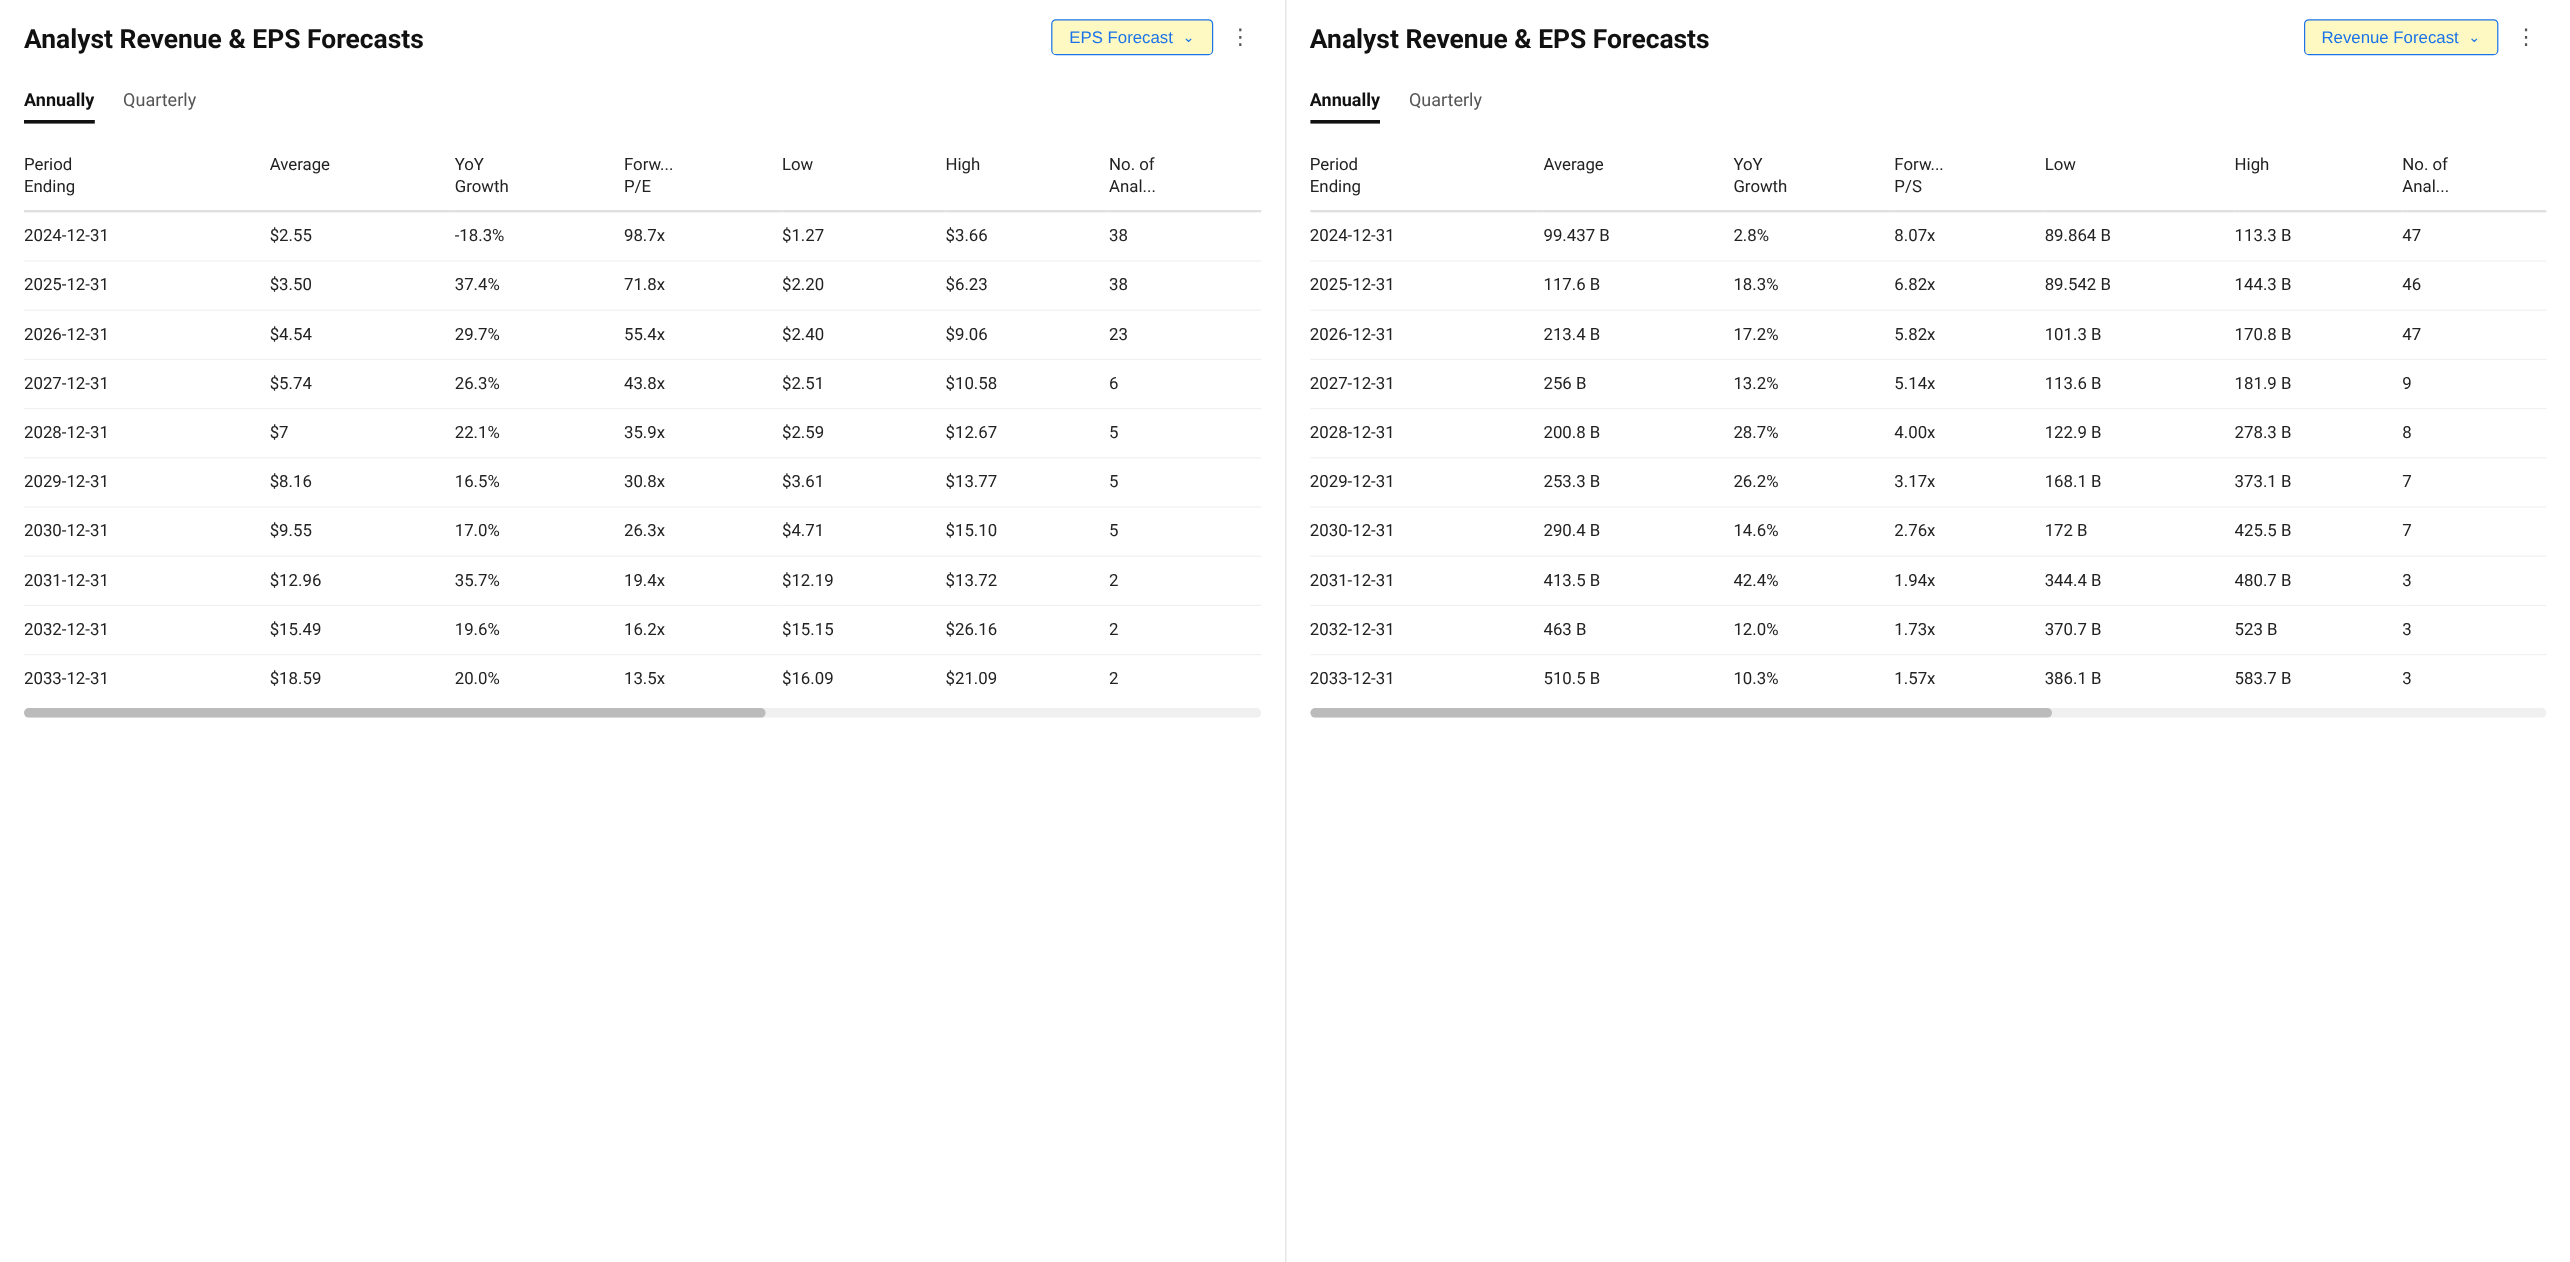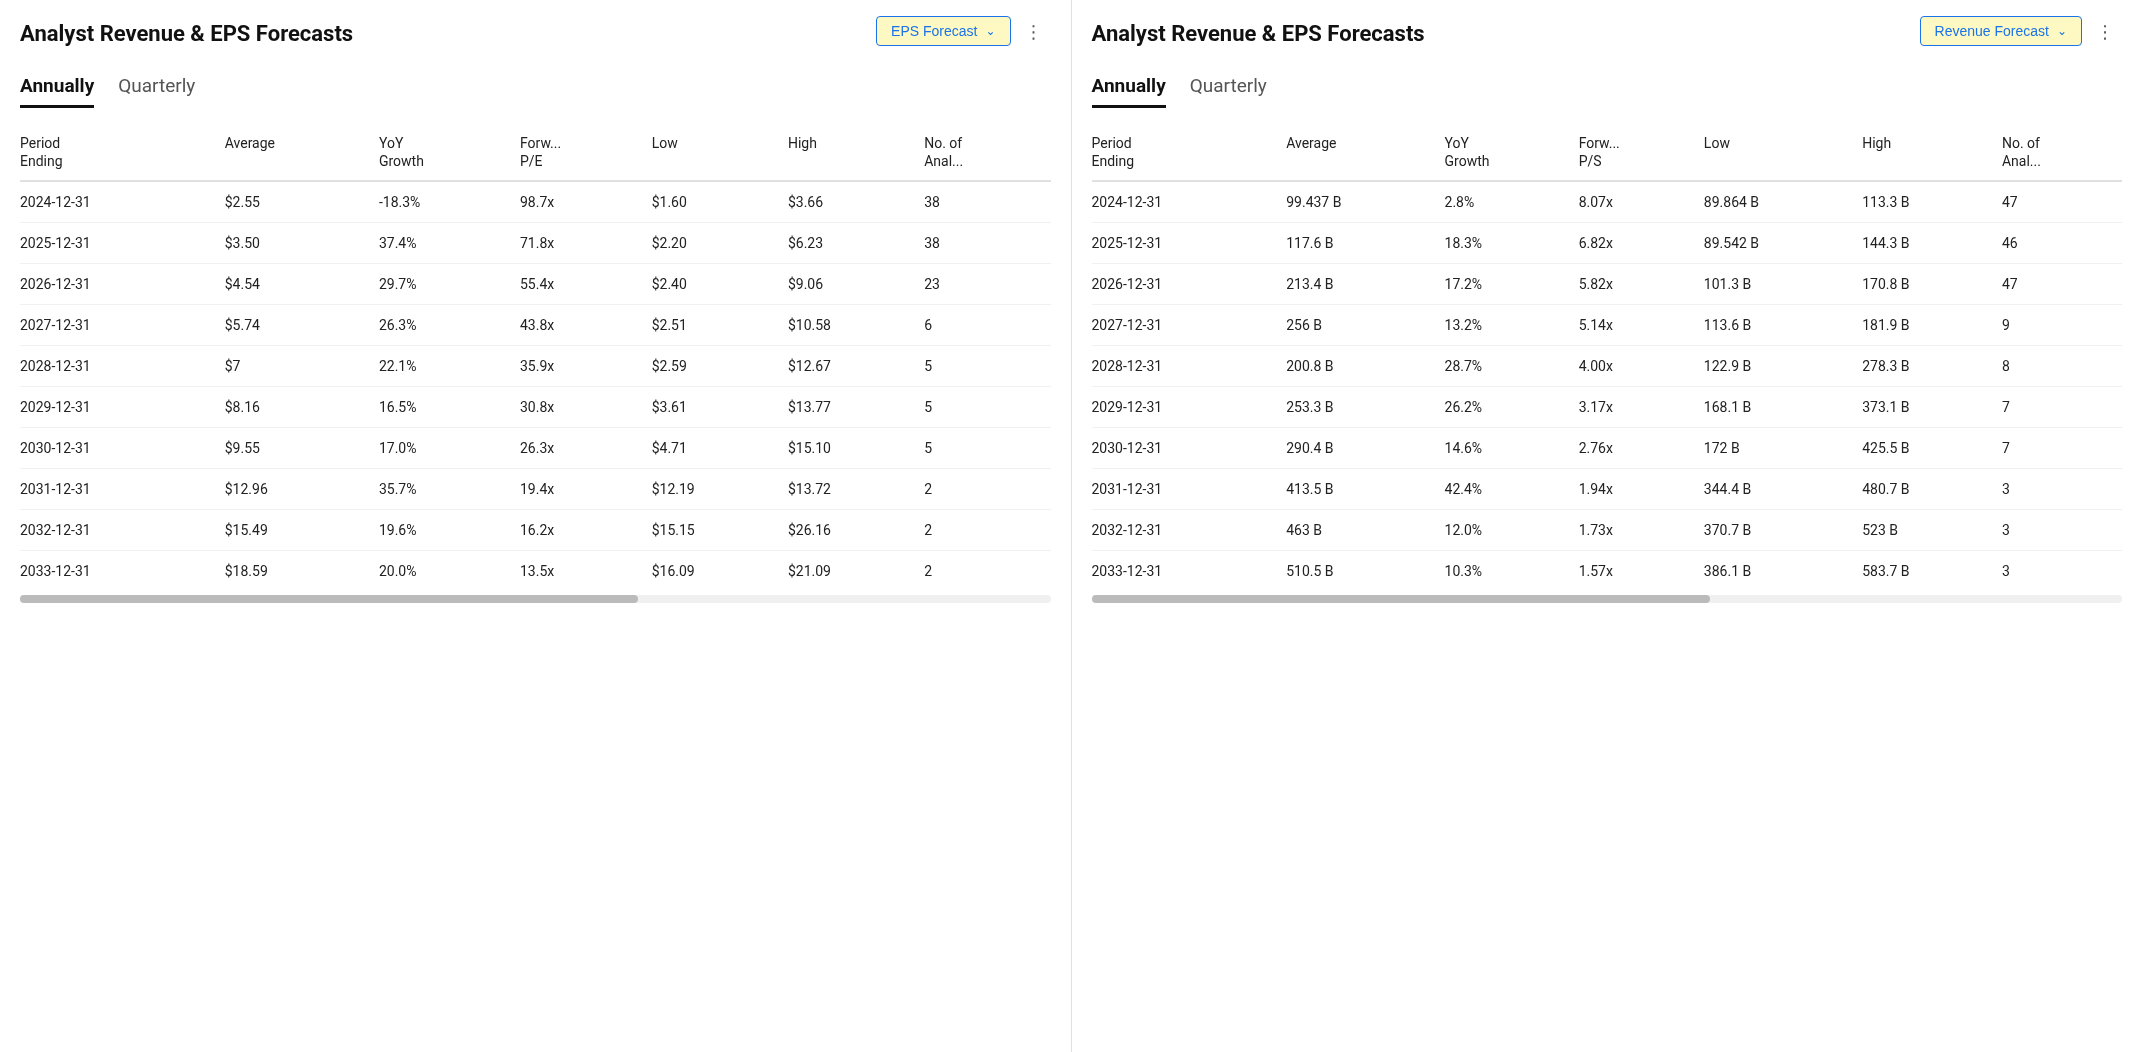--- a/index.html
+++ b/index.html
@@ -66,21 +66,21 @@
     .tabs {
       display: flex;
       align-items: center;
       gap: 0;
       margin-bottom: 16px;
       border-bottom: none;
     }
     .tab {
       padding: 8px 0;
       margin-right: 24px;
-      font-size: 19px;
+      font-size: 15px;
       font-weight: 400;
       color: #555;
       cursor: pointer;
       border-bottom: 3px solid transparent;
     }
     .tab.active {
       font-weight: 700;
       color: #111;
       border-bottom: 3px solid #111;
     }
@@ -163,21 +163,21 @@
             <th>No. of
 Anal...</th>
           </tr>
         </thead>
         <tbody>
           <tr>
             <td>2024-12-31</td>
             <td>$2.55</td>
             <td>-18.3%</td>
             <td>98.7x</td>
-            <td>$1.60</td>
+            <td>$1.27</td>
             <td>$3.66</td>
             <td>38</td>
           </tr>
           <tr>
             <td>2025-12-31</td>
             <td>$3.50</td>
             <td>37.4%</td>
             <td>71.8x</td>
             <td>$2.20</td>
             <td>$6.23</td>

